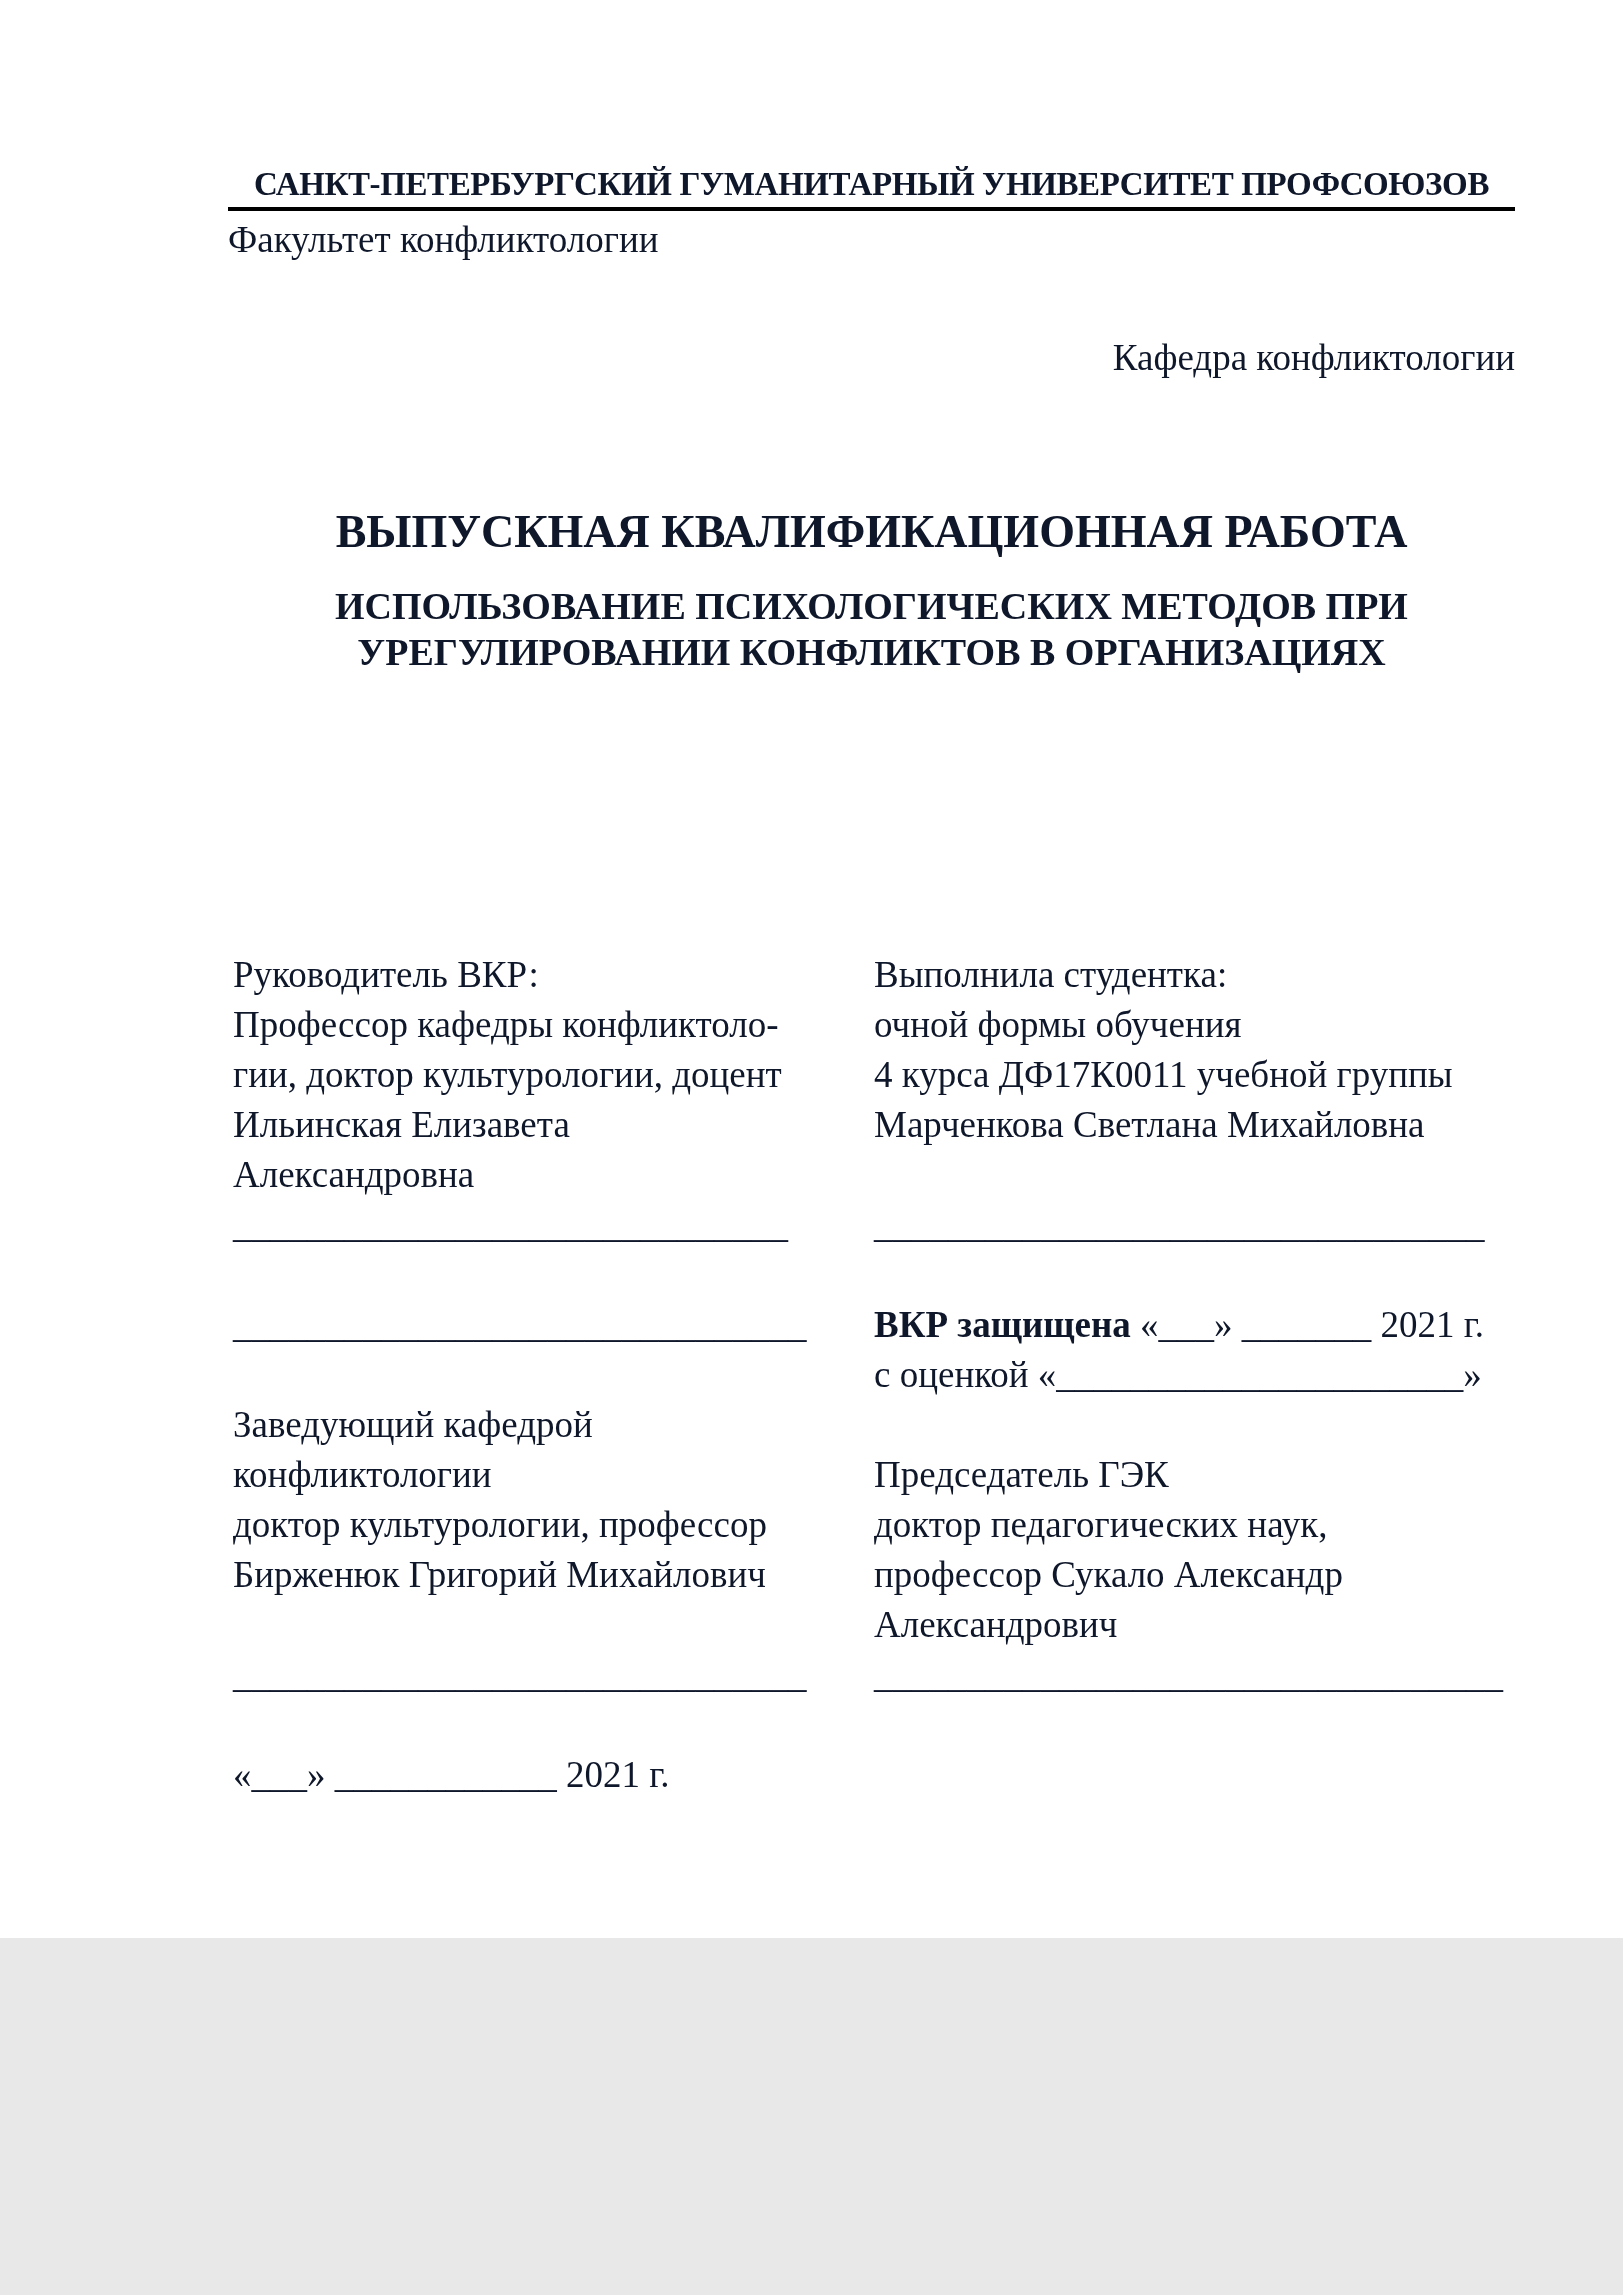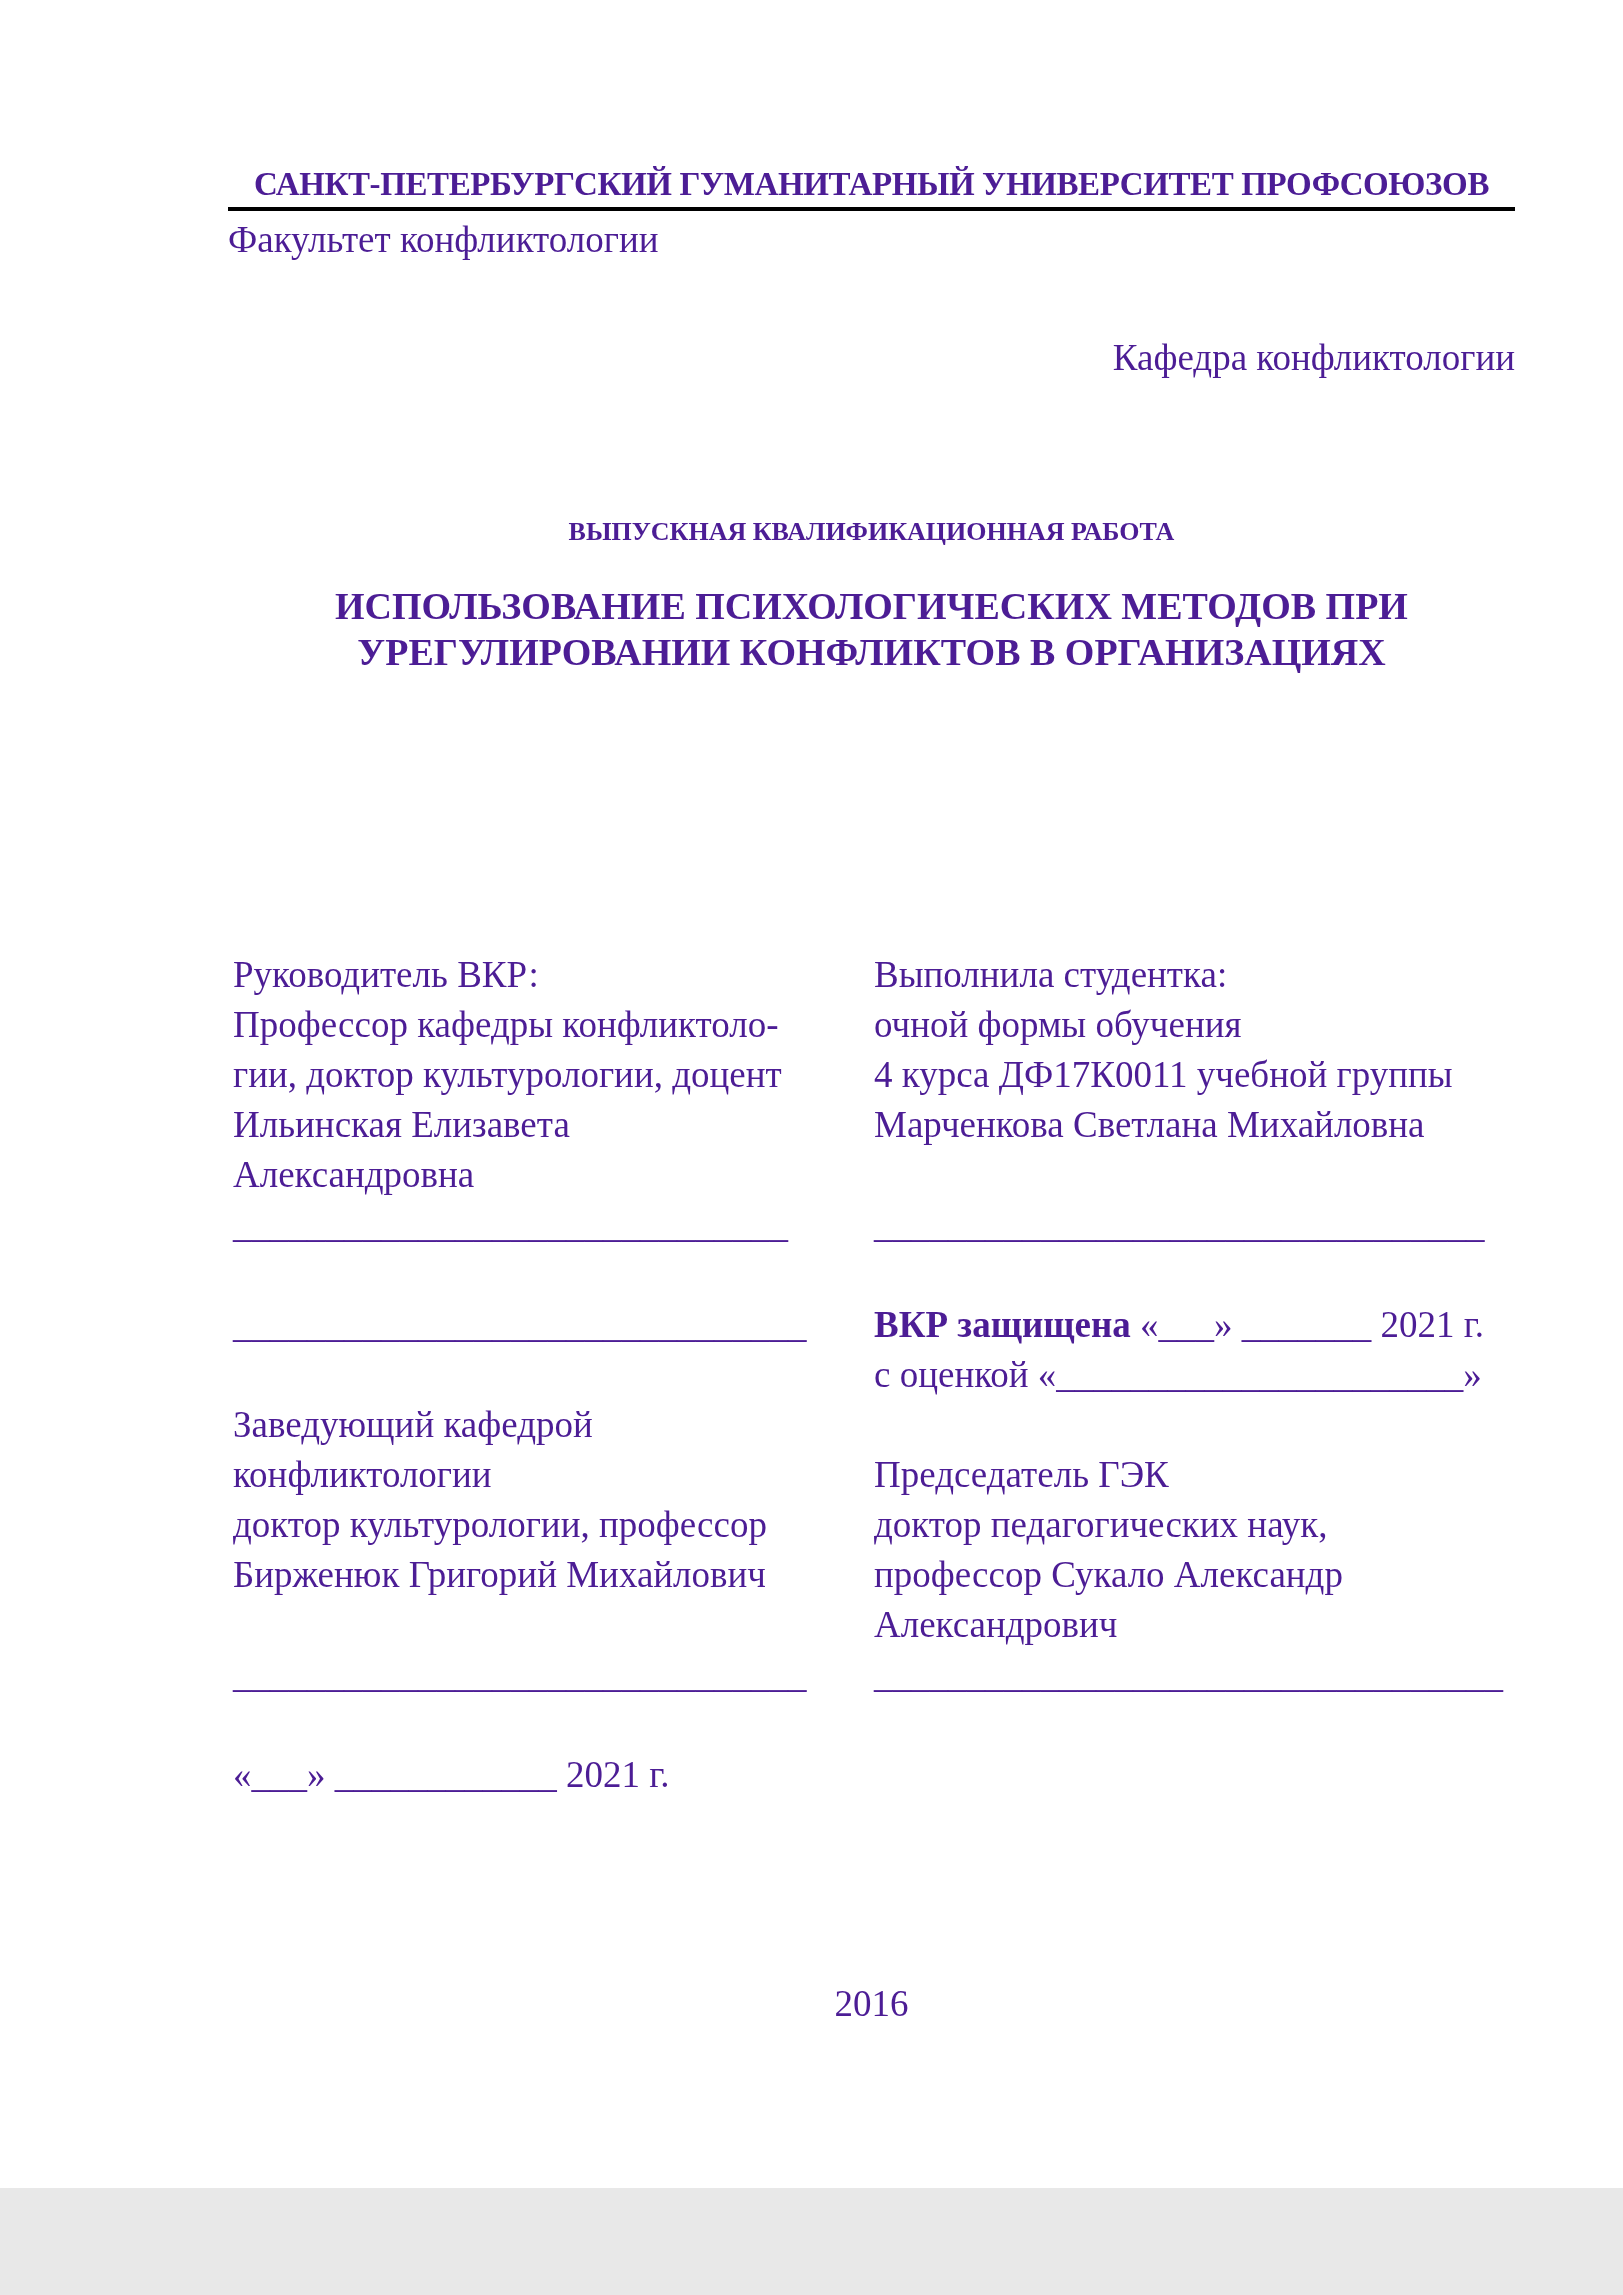--- a/index.html
+++ b/index.html
@@ -1,20 +1,20 @@
 <!DOCTYPE html>
 <html style="font-size:12.6px"><head>
 <meta charset="utf-8">
 <style>
   html,body { margin:0; padding:0; background:#e8e8e8; }
   .page {
     position:relative;
-    width:1623px; height:2188px;
+    width:1623px; height:1938px;
     background:#ffffff;
-    color:#4c1d95;
+    color:#0f172a;
     font-family:"Liberation Serif","DejaVu Serif",serif;
     overflow:hidden;
   }
   .abs { position:absolute; }
   .b { font-weight:bold; }
 
   .university {
     left:228px; top:164px; width:1287px;
     font-size:33px; font-weight:bold; line-height:41px;
     letter-spacing:-0.4px; white-space:nowrap; text-align:center;
@@ -23,21 +23,21 @@
   .faculty {
     left:228px; top:215px; width:1287px;
     font-size:37px; line-height:49px; text-align:left;
   }
   .department {
     left:228px; top:313px; width:1287px;
     font-size:37px; line-height:49px; text-align:right;margin-top:20px;
   }
   .worktype {
     left:228px; top:509px; width:1287px;
-    font-size:26px; font-weight:bold; line-height:46px; text-align:center;
+    font-size:46px; font-weight:bold; line-height:46px; text-align:center;
     white-space:nowrap;
   }
   .thesis-title {
     left:228px; top:583px; width:1287px;
     font-size:38px; font-weight:bold; line-height:46px; text-align:center;
     white-space:nowrap;
   }
   .program {
     left:228px; top:764px; width:1287px;
     font-size:37px; line-height:46px; text-align:center;

